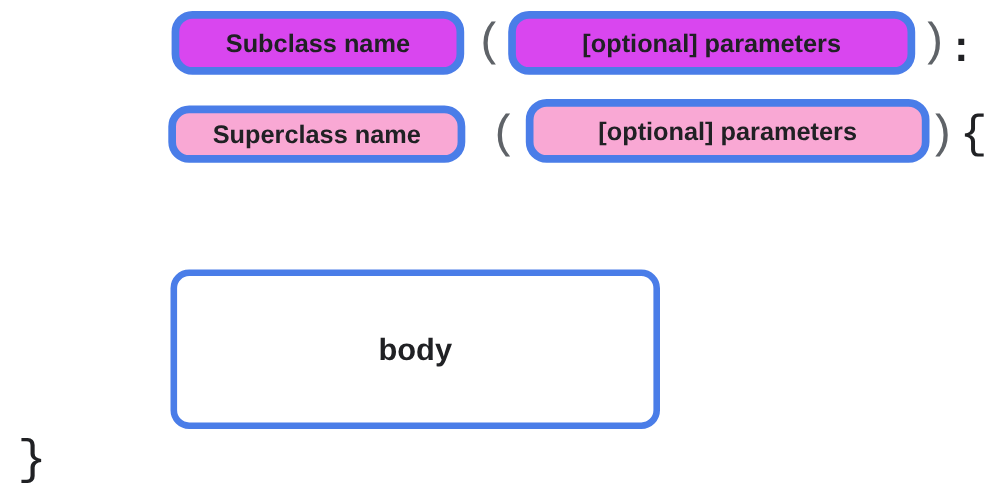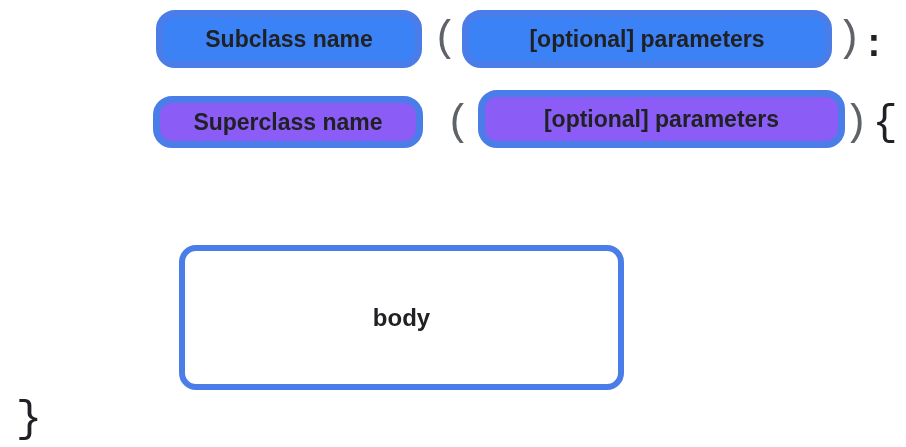--- a/index.html
+++ b/index.html
@@ -43,50 +43,49 @@
   .brace-bottom {
     left: 12px; top: 390px; height: 58px; width: 34px; font-size: 44px;
     color: #202124;
   }
   
   .pill {
     position: absolute;
     box-sizing: border-box;
     border: 7px solid #4a7de8;
     border-radius: 19px;
-    background: #8b5cf6;
+    background: #f9a8d4;
     display: flex;
     align-items: center;
     justify-content: center;
     font-family: "Liberation Sans", sans-serif;
     font-weight: 600;
     font-size: 23px;
     color: #202124;
     white-space: nowrap;
   }
-  .pill.green { background: #3b82f6; }
+  .pill.green { background: #d946ef; }
   .box-subclass    { left: 156px; top: 10px; width: 266px; height: 58px; }
   .box-params-1    { left: 462px; top: 10px; width: 370px; height: 58px; }
   .box-superclass  { left: 153px; top: 96px; width: 270px; height: 52px; }
   .box-params-2    { left: 478px; top: 90px; width: 367px; height: 58px; }
   
   .box-body {
     position: absolute;
     left: 155px; top: 245px; width: 445px; height: 145px;
     box-sizing: border-box;
     border: 6px solid #4a7de8;
     border-radius: 17px;
     background: #ffffff;
     display: flex;
     align-items: center;
     justify-content: center;
     font-weight: 600;
-    font-size: 24px;
+    font-size: 28px;
     color: #202124;
-    margin-left: 24px;
   }
 </style>
 </head>
 <body>
 
 <div class="stage">
 
 
   <div class="pill green box-subclass">
     <span>Subclass name</span>

